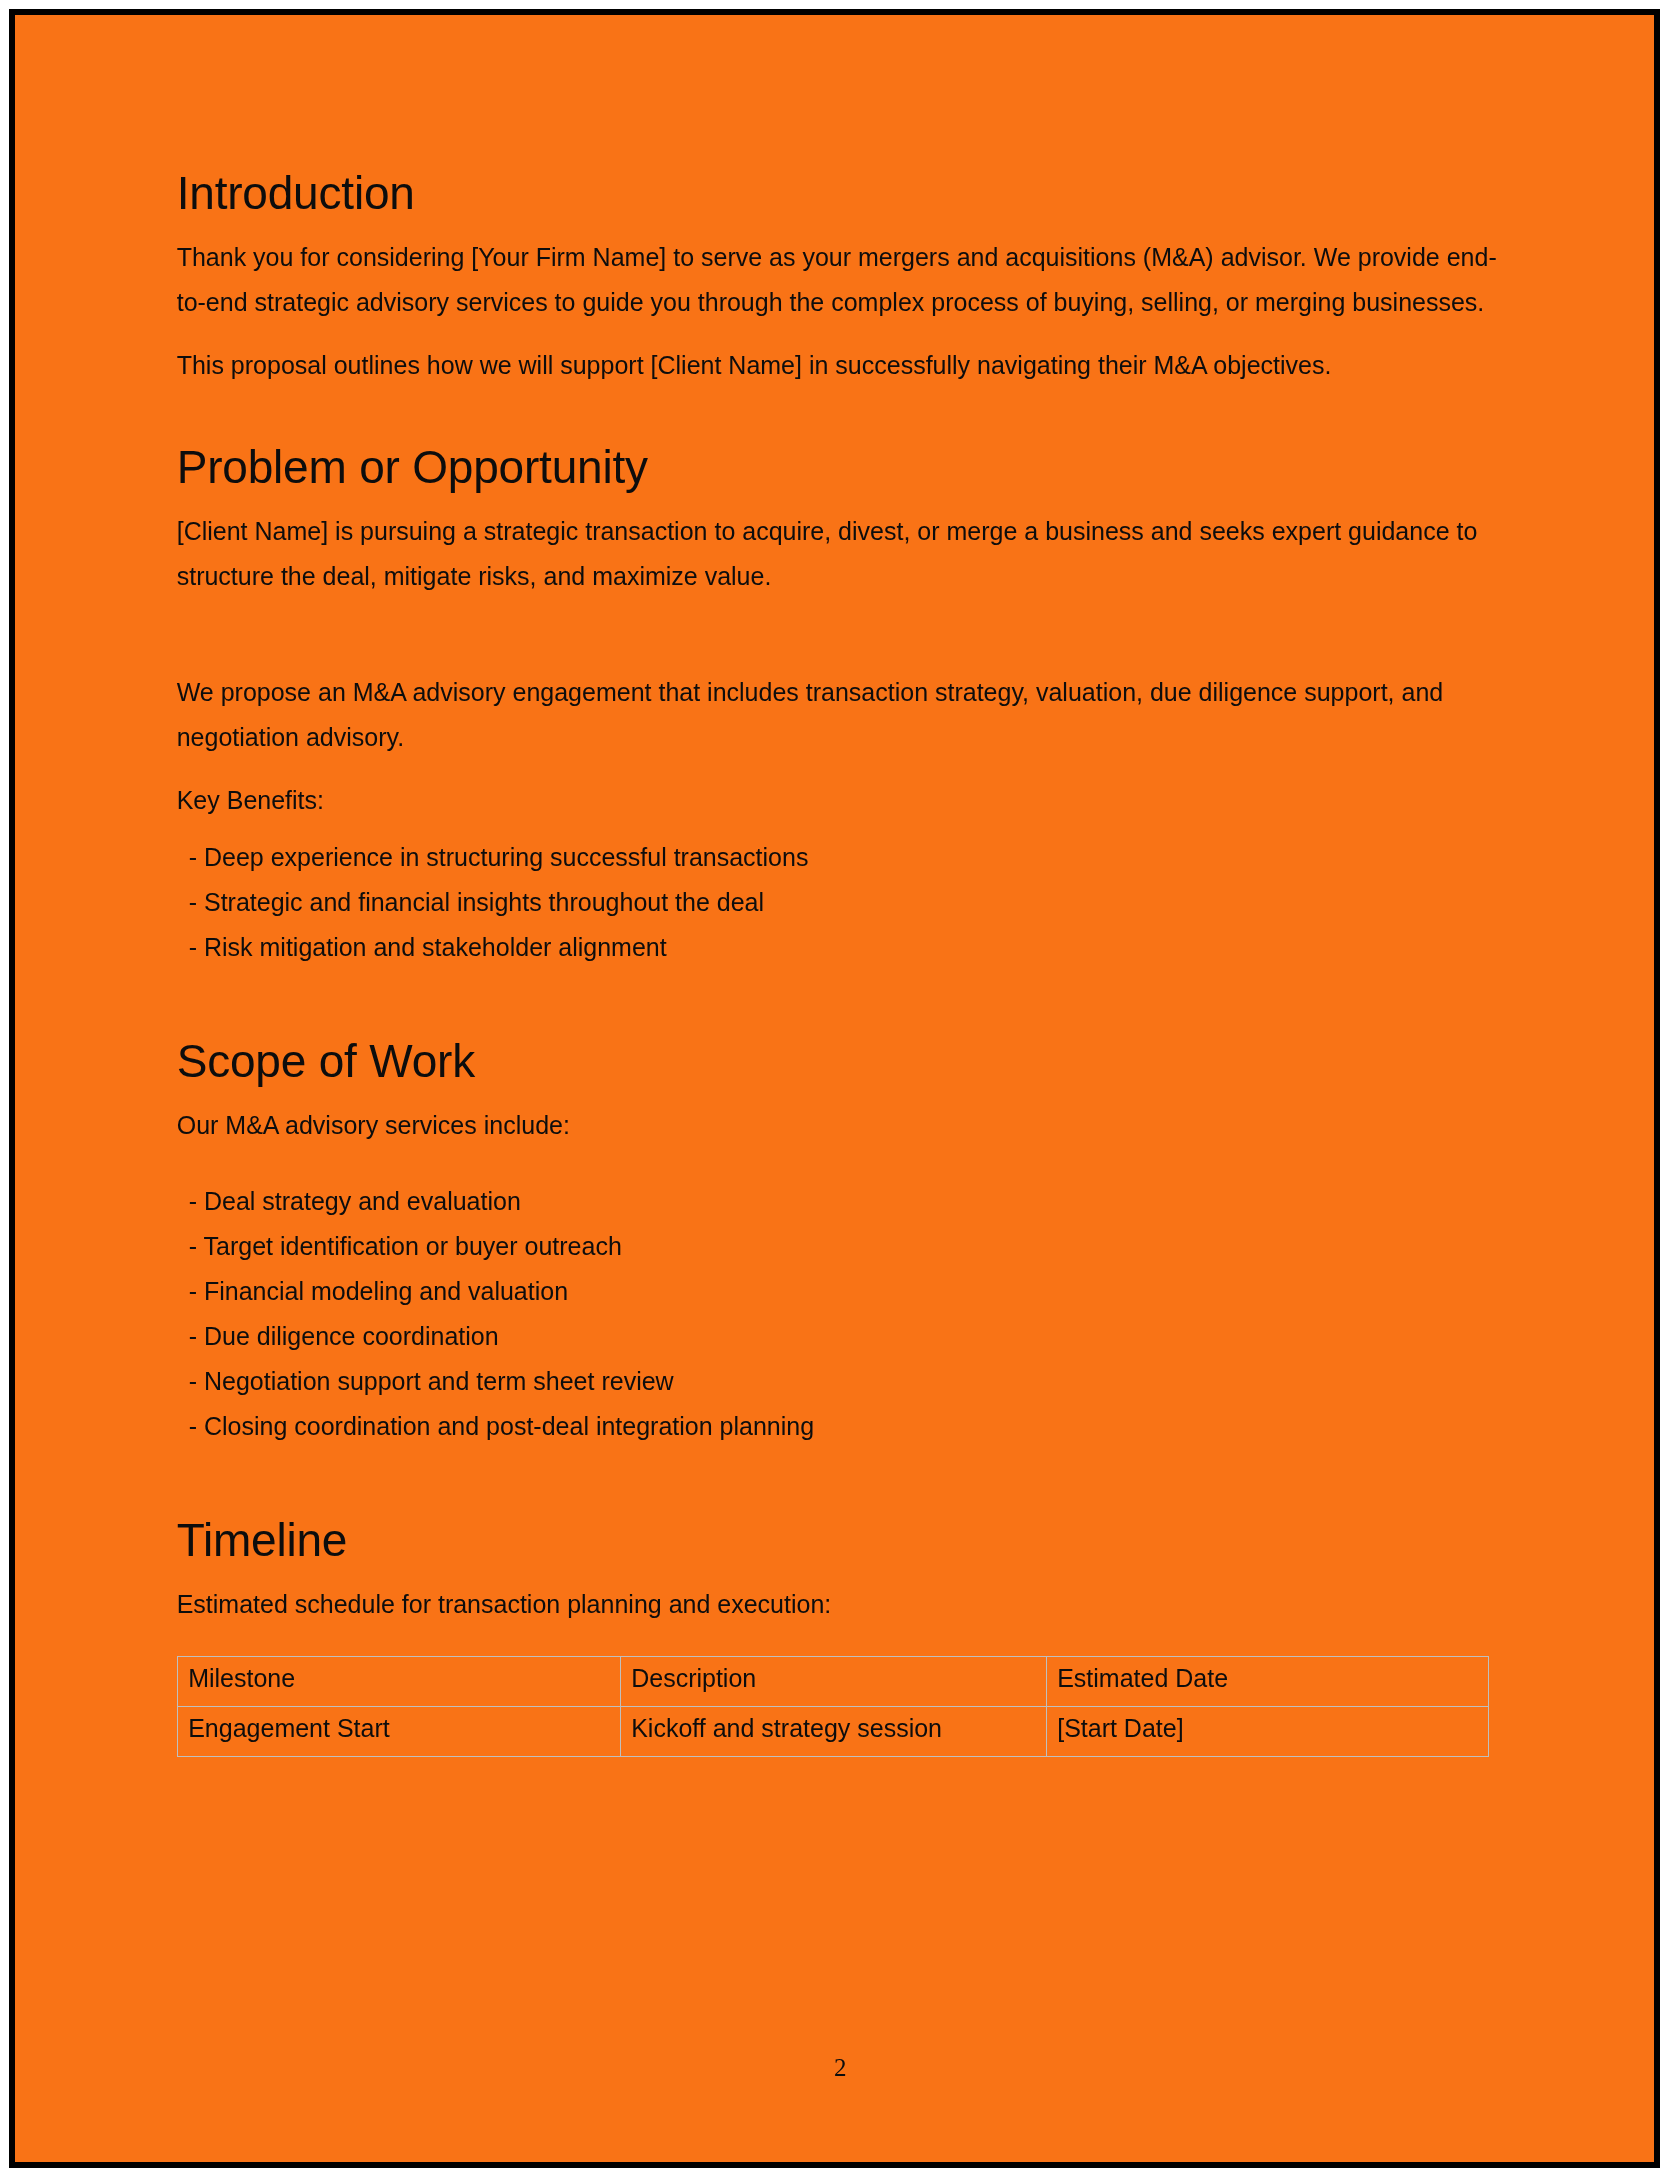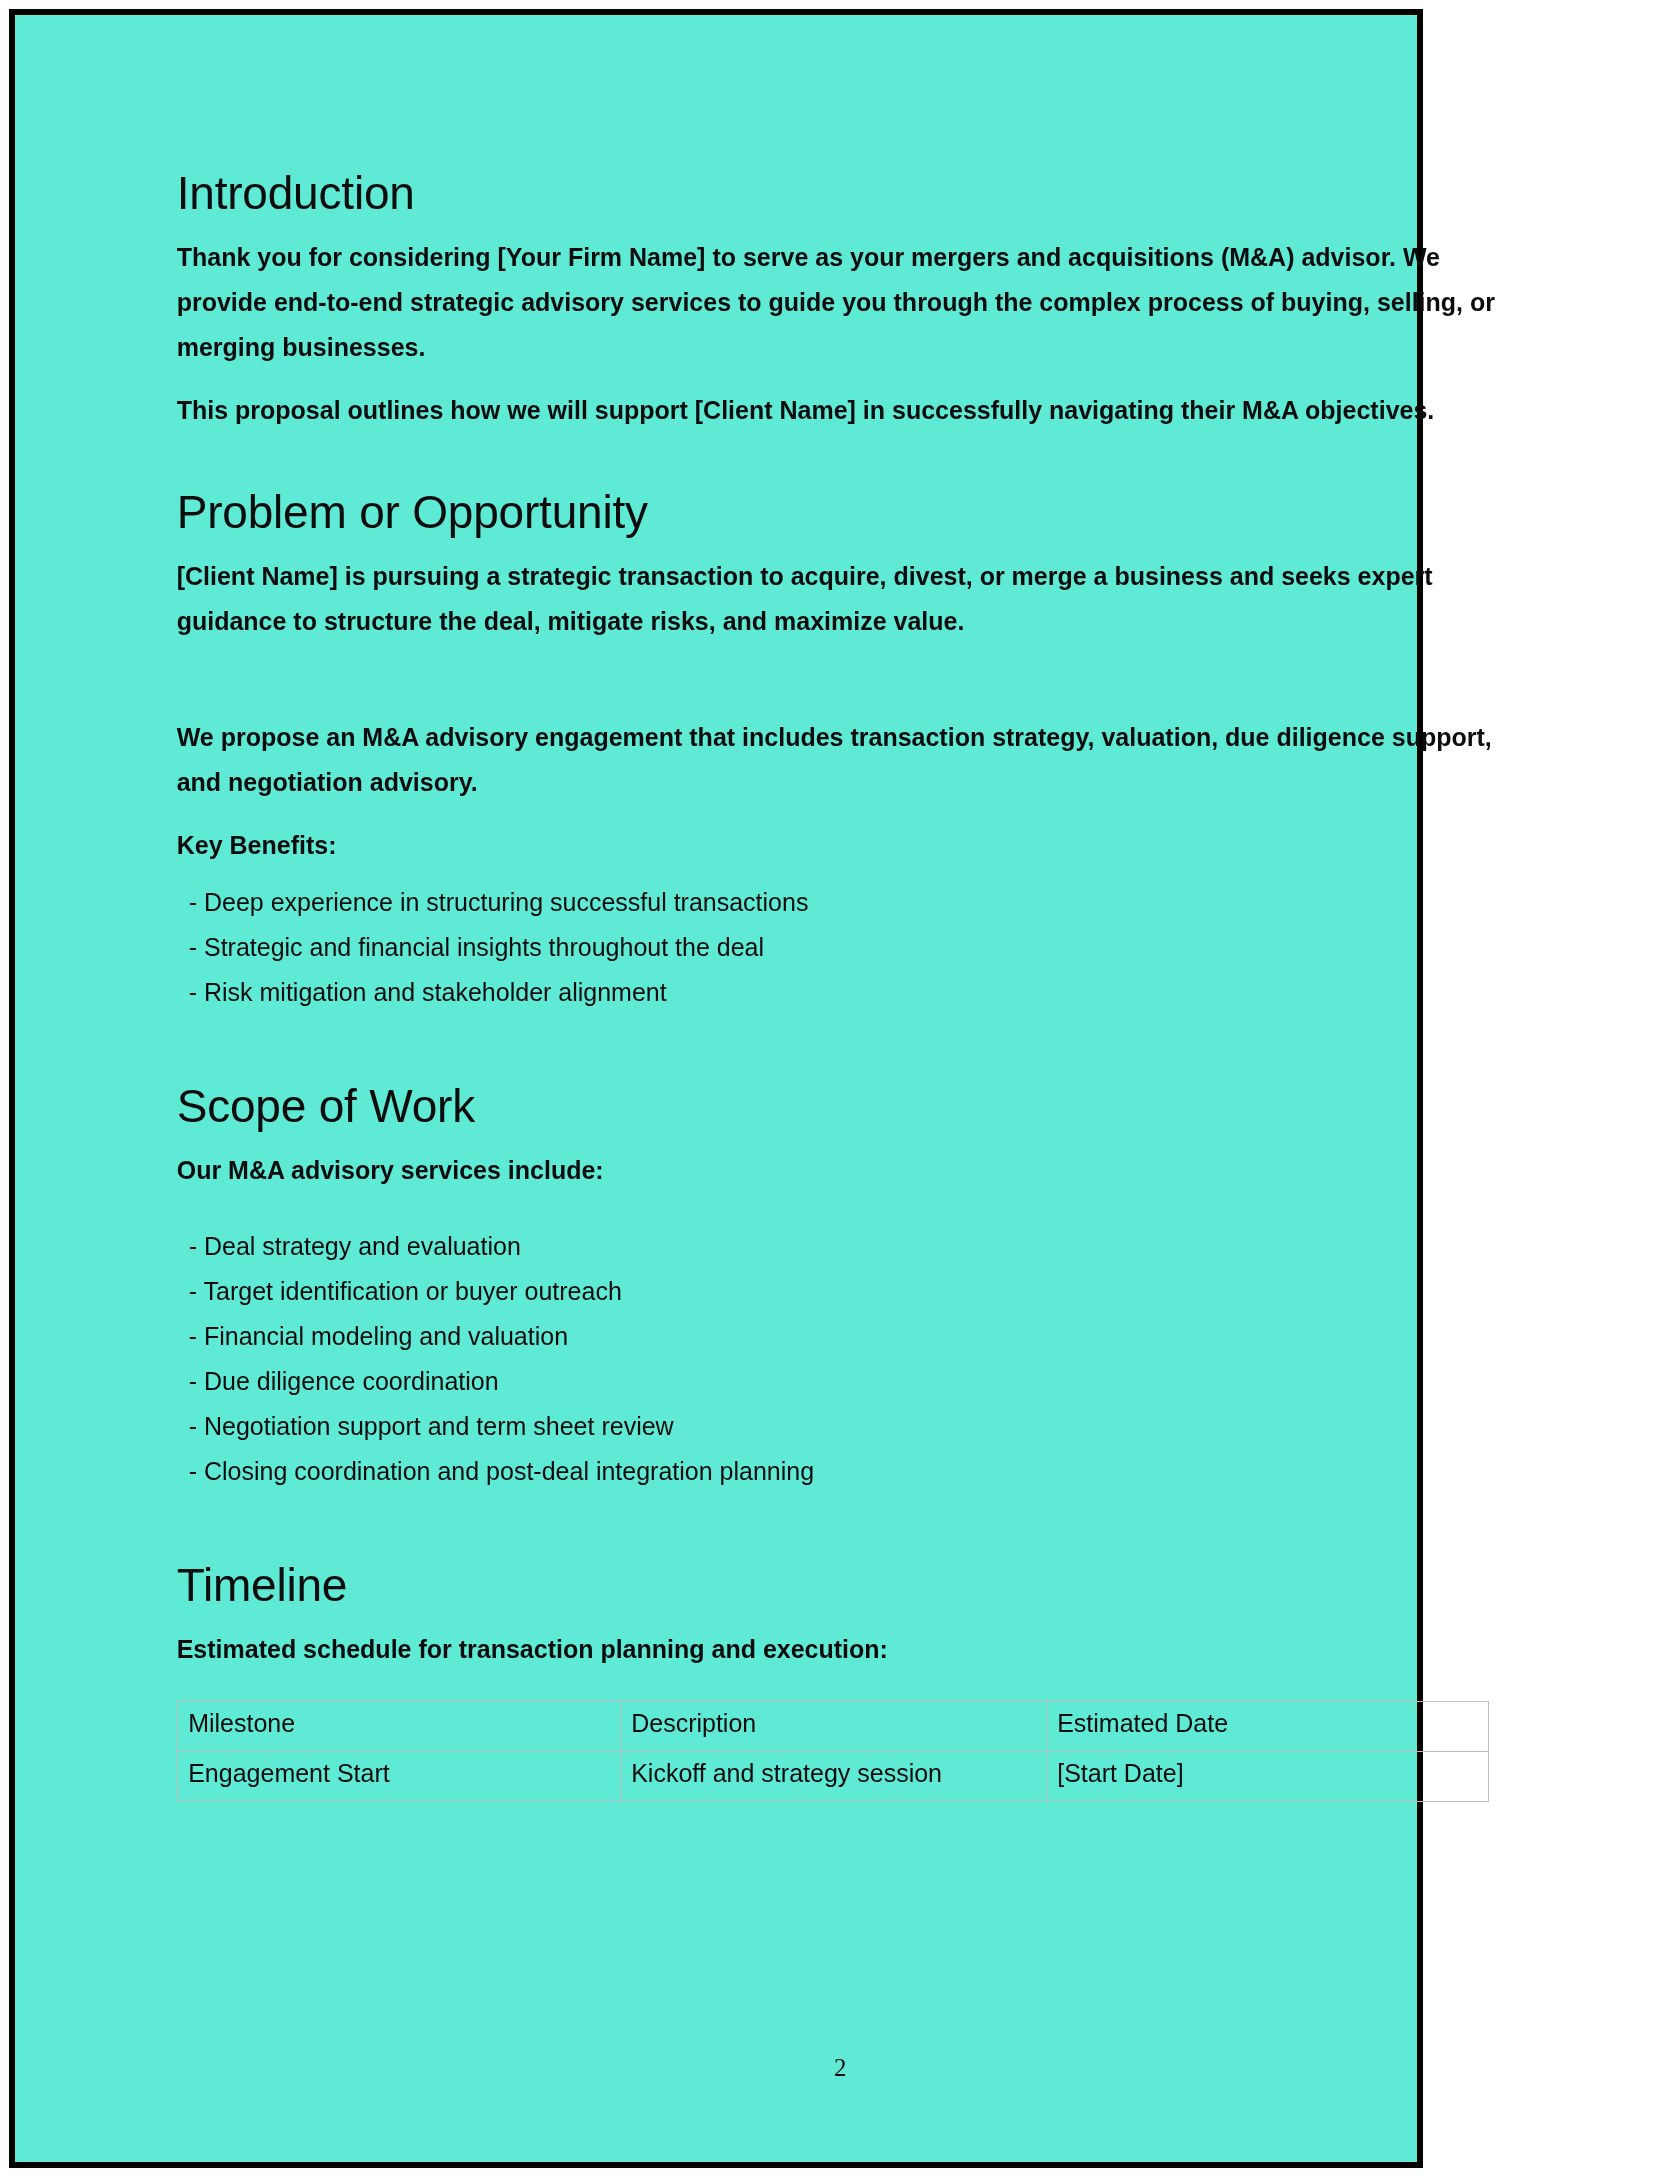--- a/index.html
+++ b/index.html
@@ -12,25 +12,25 @@
     height: 2184px;
     font-family: "Liberation Sans", sans-serif;
     -webkit-font-smoothing: antialiased;
   }
 
   
   .page-frame {
     position: absolute;
     left: 8.7px;
     top: 8.7px;
-    width: 1414px;
+    width: 1651px;
     height: 2159px;
     box-sizing: border-box;
     border: 6.1px solid #000000;
-    background: #5eead4;
+    background: #f97316;
   }
 
   .page-body {
     position: absolute;
     left: 162px;
     top: 153px;
     width: 1336px;
   }
 
   
@@ -40,21 +40,21 @@
     color: #0d0d0d;
     line-height: 1.10;
     margin: 0;
     letter-spacing: -0.2px;
   }
   .h1.first { margin-top: 0; }
 
   
   .p {
     font-size: 25px;
-    font-weight: 700;
+    font-weight: 400;
     color: #0d0d0d;
     line-height: 45px;
     margin: 0;
   }
 
   .spacer-sm  { height: 18.3px; }
   .spacer-md  { height: 29px; }
   .gap-before-h1 { height: 54px; }
   .gap-after-h1  { height: 16.6px; }
 

